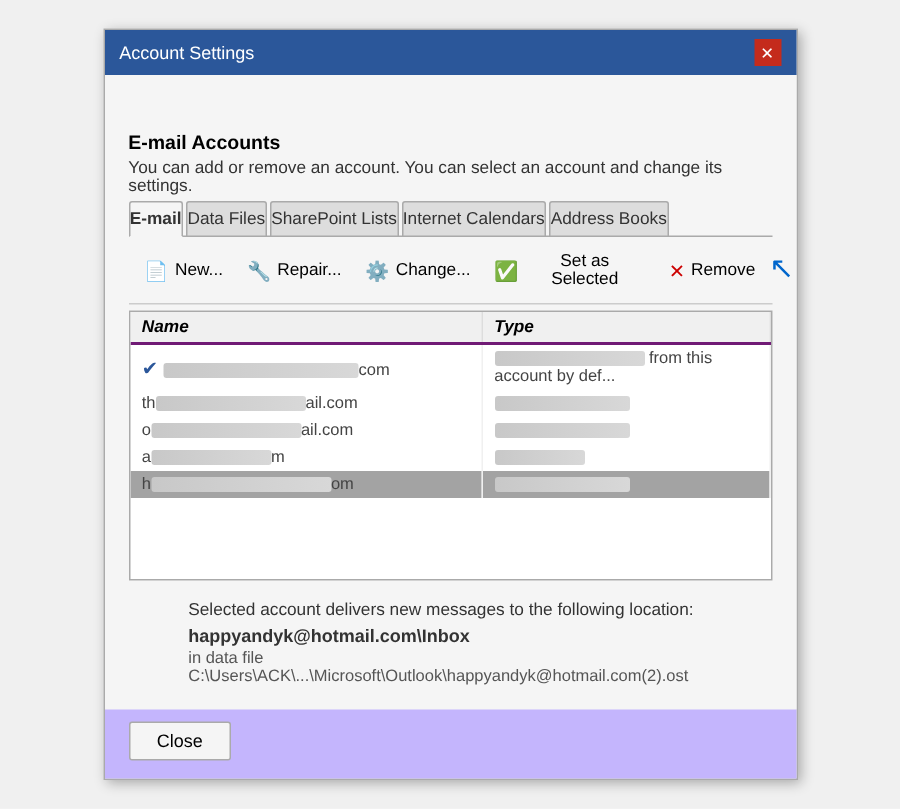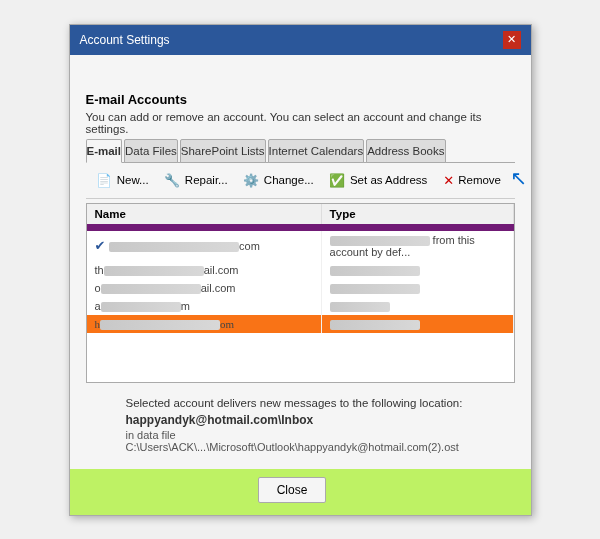--- a/index.html
+++ b/index.html
@@ -126,34 +126,35 @@
       margin: 4px 0;
       overflow-y: auto;
       height: 180px;
     }
     table {
       width: 100%;
       border-collapse: collapse;
     }
     thead tr {
       background: #f0f0f0;
-      border-bottom: 7px solid #701a75;
+      border-bottom: 2px solid #701a75;
+      font-style: italic;
     }
     thead th {
       text-align: left;
       padding: 4px 8px;
       font-size: 11.5px;
       font-weight: bold;
       border-right: 1px solid #ddd;
       color: #000;
     }
     tbody tr {
       cursor: pointer;
     }
-    tbody tr.selected { background: #f97316; font-family: Liberation Serif, serif; }
+    tbody tr.selected { background: #a3a3a3; }
     tbody td {
       padding: 3px 8px;
       font-size: 11px;
       color: #444;
       border-right: 1px solid #f0f0f0;
     }
     .blurred {
       background: linear-gradient(90deg, #c8c8c8 0%, #d8d8d8 100%);
       display: inline-block;
       height: 10px;
@@ -179,23 +180,23 @@
       font-size: 12px;
       margin-bottom: 2px;
     }
     .footer-info .data-file-line {
       font-size: 11px;
       color: #555;
     }
     
     .dialog-footer {
       display: flex;
-      justify-content: center;
+      justify-content: flex-start;
       padding: 8px 32px 12px 16px;
-      background: #bef264;
+      background: #c4b5fd;
     }
     .btn-close-dialog {
       padding: 5px 18px;
       font-size: 12px;
       background: #f5f5f5;
       border: 1px solid #aaa;
       cursor: pointer;
       border-radius: 2px;
     }
   </style>
@@ -229,21 +230,21 @@
       <button class="toolbar-btn">
         <span class="toolbar-icon">🔧</span>
         <span>Repair...</span>
       </button>
       <button class="toolbar-btn">
         <span class="toolbar-icon">⚙️</span>
         <span>Change...</span>
       </button>
       <button class="toolbar-btn">
         <span class="toolbar-icon">✅</span>
-        <span>Set as Address</span>
+        <span>Set as Selected</span>
       </button>
       <button class="toolbar-btn" style="position:relative;">
         <span class="toolbar-icon" style="color:#c00;">✕</span>
         <span>Remove</span>
         <span style="position:absolute; top:-4px; right:-20px; font-size:20px; color:#0066cc; pointer-events:none;">↖</span>
       </button>
     </div>
 
     <div class="table-container">
       <table>

